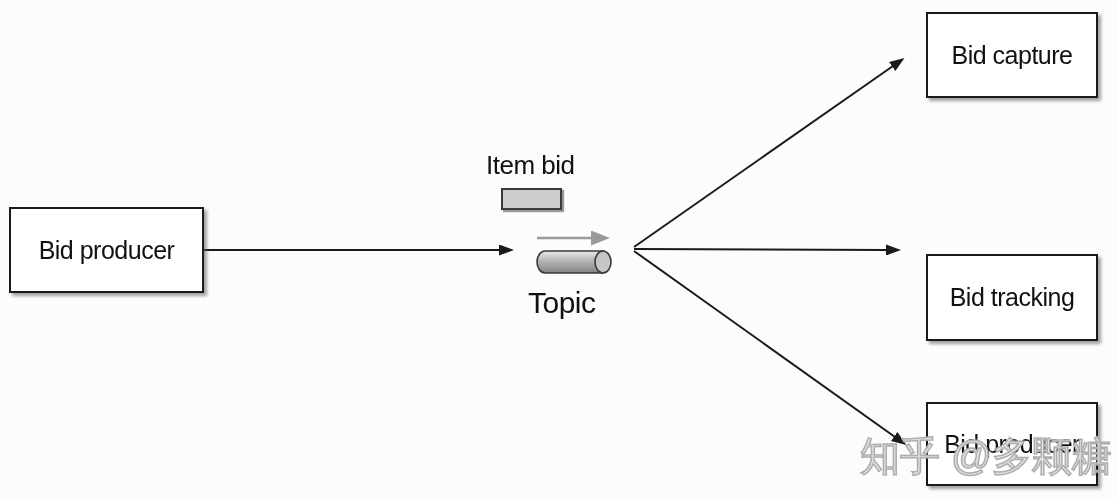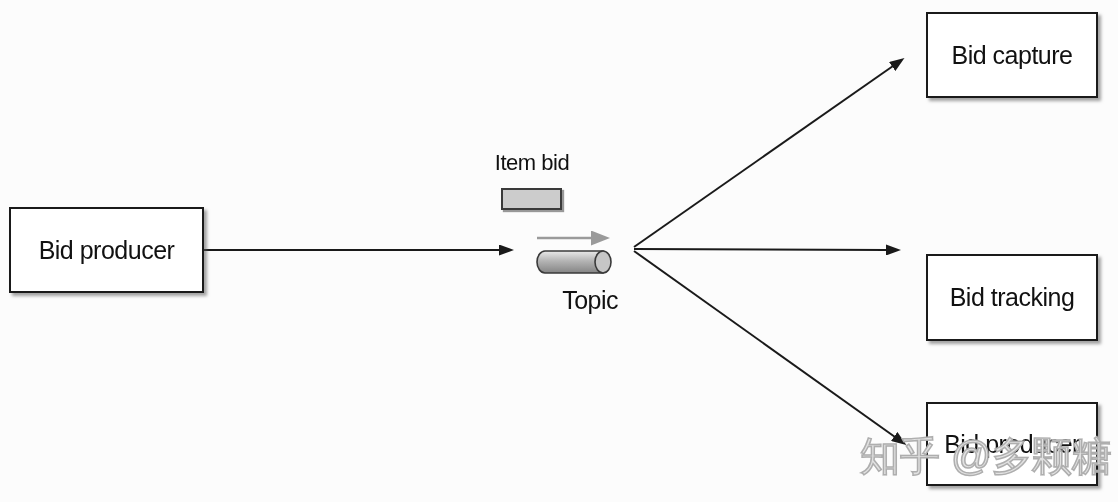--- a/index.html
+++ b/index.html
@@ -21,32 +21,32 @@
     display:flex;align-items:center;justify-content:center;
     font-size:25px;letter-spacing:-0.5px;
     box-sizing:border-box;
   }
   .box-producer{left:9px;top:207px;width:195px;height:86px;}
   .box-capture{left:926px;top:12px;width:172px;height:86px;}
   .box-tracking{left:926px;top:206px;width:172px;height:87px;margin-top:48px;}
   .box-analytics{left:926px;top:402px;width:172px;height:84px;}
   .msg-label{
     position:absolute;left:486px;top:150px;width:92px;
-    text-align:center;font-size:22px;letter-spacing:-0.5px;
+    font-size:26px;letter-spacing:-0.5px;
   }
   .msg-rect{
     position:absolute;left:501px;top:188px;width:61px;height:22px;
     background:#cccccc;border:2px solid #3a3a3a;
     box-shadow:2px 2px 1px rgba(110,110,110,0.7);
     box-sizing:border-box;
   }
   .cylinder{position:absolute;left:534px;top:249px;width:80px;height:26px;}
   .topic-label{
     position:absolute;left:528px;top:286px;width:90px;
-    text-align:right;font-size:25px;letter-spacing:-0.5px;
+    text-align:left;font-size:30px;letter-spacing:-0.5px;
   }
   .watermark{
     position:absolute;left:860px;top:434px;
     font-size:40px;line-height:1.1;white-space:nowrap;
     color:rgba(230,230,230,0.9);
     -webkit-text-stroke:1.5px #aeaeae;
     text-shadow:0 0 1px rgba(170,170,170,0.8);
     font-family:"Liberation Sans","DejaVu Sans",sans-serif;
     pointer-events:none;
   }

